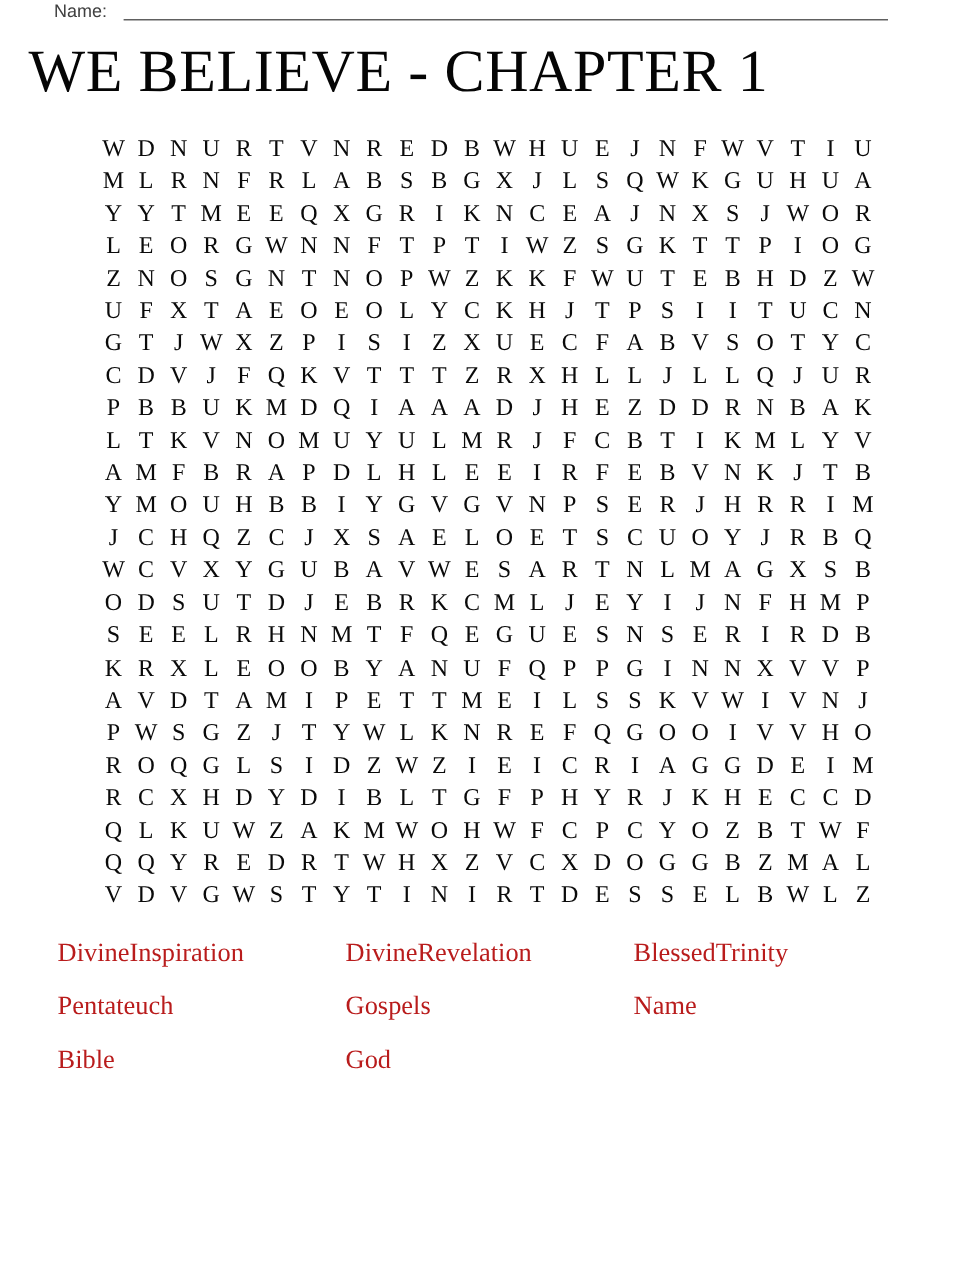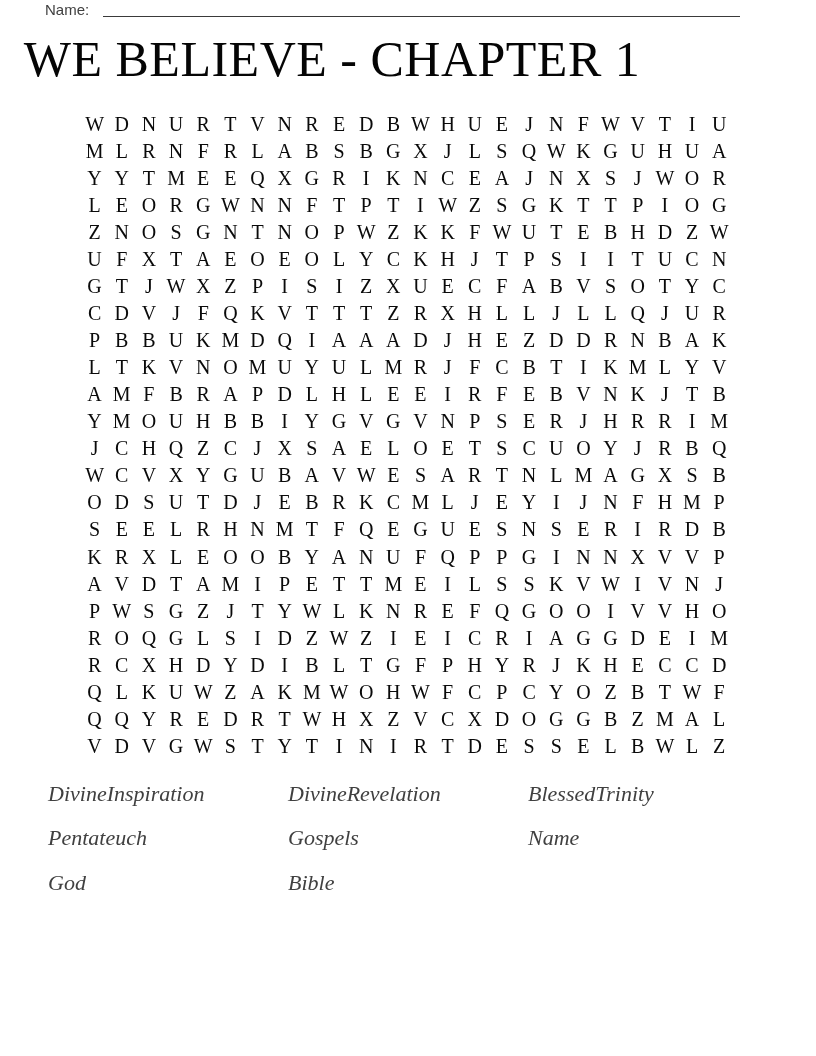--- a/index.html
+++ b/index.html
@@ -67,23 +67,22 @@
     left: 48px;
     display: grid;
     grid-template-columns: 240px 240px 240px;
     grid-auto-rows: 30px;
     row-gap: 14.4px;
   }
   .word-item {
     font-family: "Liberation Serif", serif;
     font-size: 22px;
     line-height: 30px;
-    color: #404040;
+    color: #b91c1c;
     white-space: nowrap;
-    font-style: italic;
   }
 </style>
 </head>
 <body>
 
 <div class="name-line"></div>
 <div class="name-row">Name:</div>
 
 <h1 class="page-title">WE BELIEVE - CHAPTER 1</h1>
 
@@ -714,15 +713,15 @@
     </div>
   </div>
 
 <div class="word-list">
     <div class="word-item">DivineInspiration</div>
     <div class="word-item">DivineRevelation</div>
     <div class="word-item">BlessedTrinity</div>
     <div class="word-item">Pentateuch</div>
     <div class="word-item">Gospels</div>
     <div class="word-item">Name</div>
+    <div class="word-item">Bible</div>
     <div class="word-item">God</div>
-    <div class="word-item">Bible</div>
   </div>
 
 </body></html>

